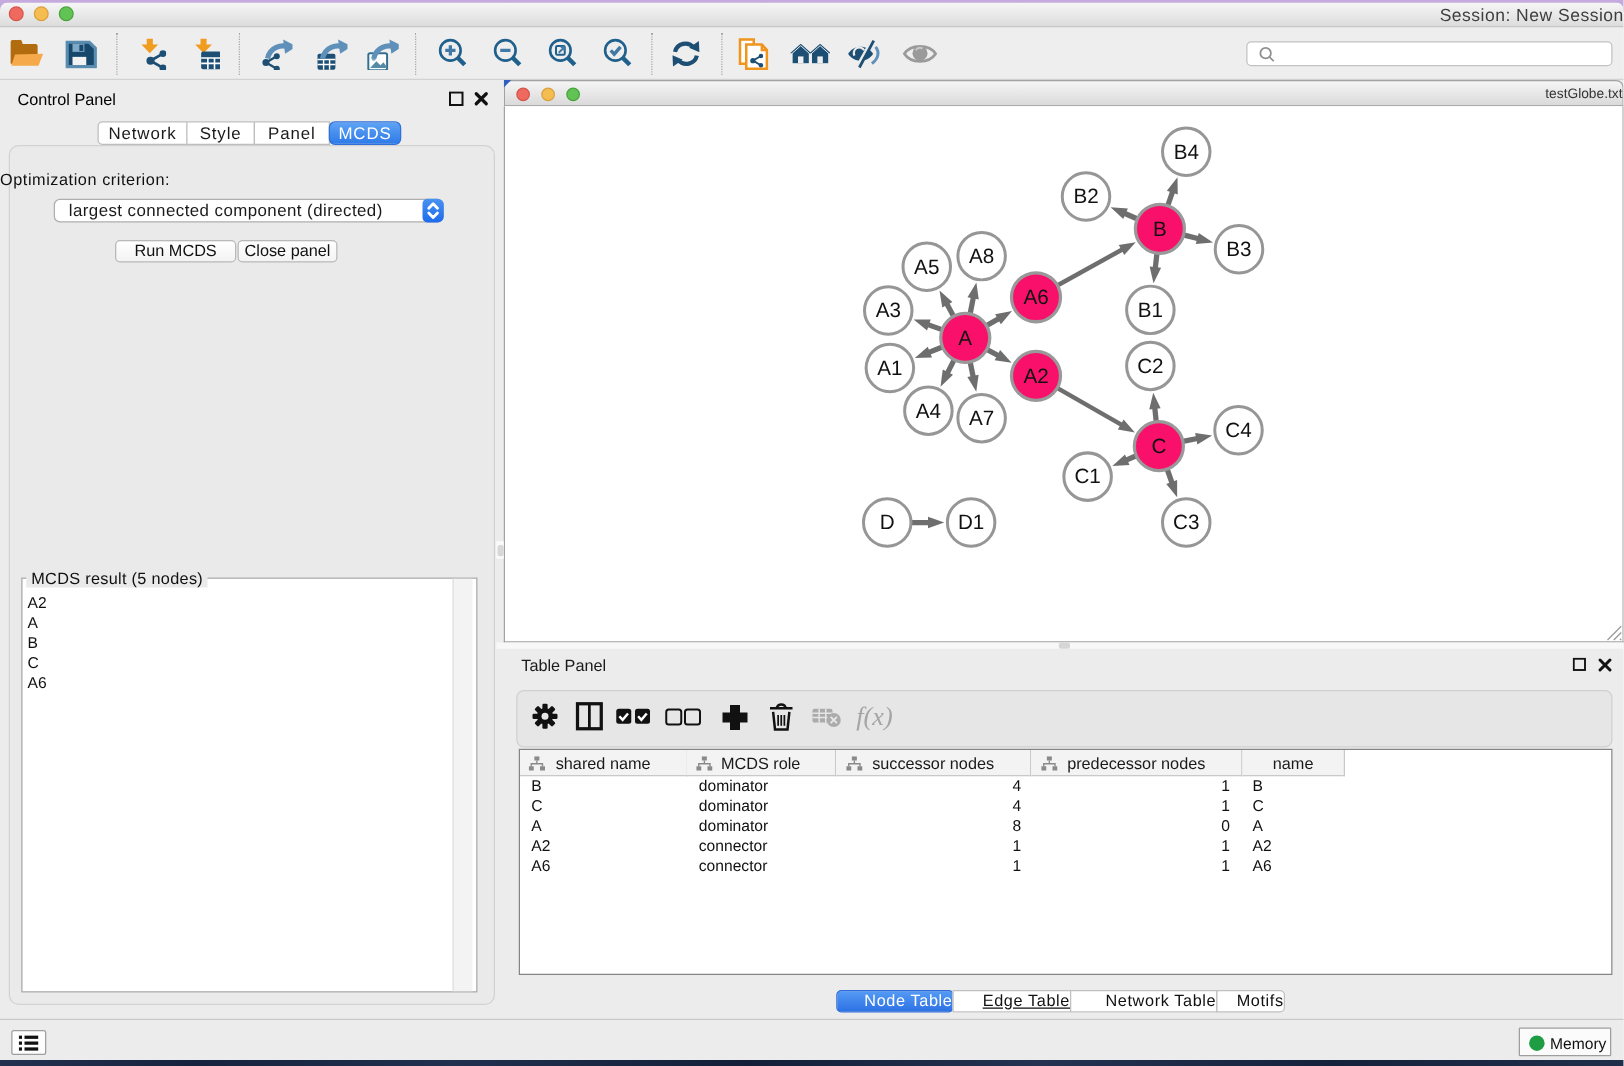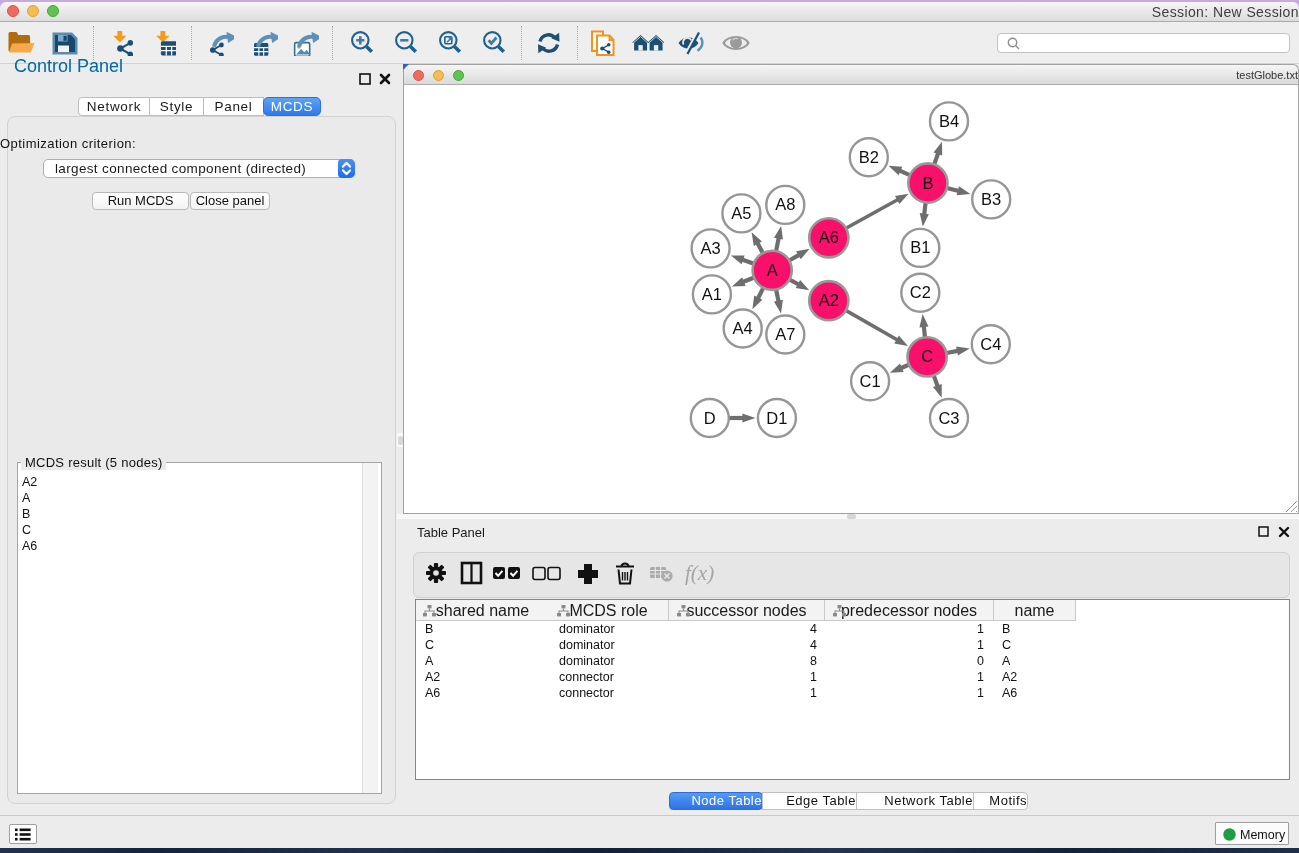--- a/index.html
+++ b/index.html
@@ -10,21 +10,21 @@
 #titlebar{left:0;top:2px;width:1299px;height:20px;border-radius:6px 6px 0 0;
  background:linear-gradient(#f6f6f6,#dcdcdc);border-bottom:1px solid #ababab}
 .light{border-radius:50%;width:12px;height:12px}
 #titlebar .t{width:100%;text-align:right;font-size:14px;color:#3e3e3e;line-height:20px;letter-spacing:0.4px}
 #toolbar{left:0;top:22px;width:1299px;height:42px;background:#eeeeee;
  border-bottom:1px solid #d2d2d2}
 .sep{border-left:1px dotted #a9a9a9;height:34px;top:26px}
 #search{left:997px;top:33px;width:293px;height:20px;background:#fff;
  border:1px solid #c2c2c2;border-radius:4px}
 
-#cp-title{left:14px;top:56px;font-size:18px;color:#0369a1}
+#cp-title{left:14px;top:72px;font-size:13px;color:#000000}
 .tab{position:absolute;top:0;height:19px;background:#fff;border:1px solid #bdbdbd;
  font-size:13.5px;color:#1a1a1a;text-align:center;line-height:17px;letter-spacing:0.7px}
 .tab.sel{background:linear-gradient(#5ea3f5,#2e7ae8);color:#fff;border-color:#2e6fd8}
 #cp-panel{left:7px;top:116px;width:389px;height:688px;background:#eaeaea;
  border:1px solid #d2d2d2;border-radius:8px}
 #opt-label{left:0px;top:136px;width:399px;text-align:left;font-size:13px;color:#111;letter-spacing:0.45px}
 #cp-select{left:43px;top:159px;width:312px;height:19px;background:#fff;
  border:1px solid #aeaeae;border-radius:5px;font-size:13.5px;color:#1a1a1a;
  line-height:17px;padding-left:11px;letter-spacing:0.35px}
 #cp-spin{left:338px;top:159px;width:17px;height:19px;border-radius:4px 5px 5px 4px;
@@ -43,21 +43,21 @@
 #net-title .t{width:100%;text-align:right;font-size:11px;color:#333;line-height:20px}
 #net-canvas{left:403px;top:85px;width:896px;height:429px;background:#fff;
  border:1px solid #a2a2a2;border-top:none}
 
 #tp-title{left:417px;top:525px;font-size:13px;color:#1a1a1a}
 #tp-toolbar{left:413px;top:552px;width:877px;height:46px;background:#e6e6e6;
  border:1px solid #d0d0d0;border-radius:6px}
 #tbl{left:415px;top:599px;width:875px;height:181px;background:#fff;border:1px solid #858585}
 .th{position:absolute;top:600px;height:21px;background:#f3f3f3;
  border-right:1px solid #c9c9c9;border-bottom:1px solid #c9c9c9;
- font-size:16px;color:#1a1a1a;text-align:center;line-height:21px}
+ font-size:13px;color:#1a1a1a;text-align:center;line-height:21px}
 .td{position:absolute;font-size:12.5px;color:#111;height:16px;line-height:16px}
 .tdr{text-align:right}
 
 .btab{position:absolute;top:792px;height:18px;background:#fff;border:1px solid #c0c0c0;
  font-size:13px;color:#111;text-align:right;line-height:16px;letter-spacing:0.5px}
 .btab.sel{background:linear-gradient(#549af4,#2d72e4);color:#fff;border-color:#2d6cd8}
 
 #statusline{left:0;top:815px;width:1299px;border-top:1px solid #c9c9c9}
 #statusbar{left:0;top:816px;width:1299px;height:32px;background:#ececec}
 #listbtn{left:9px;top:824px;width:28px;height:20px;background:#fdfdfd;
@@ -467,21 +467,21 @@
 <div class="td abs" style="left:559px;top:669px;width:100px">connector</div>
 <div class="td abs tdr" style="left:700px;top:669px;width:117px">1</div>
 <div class="td abs tdr" style="left:860px;top:669px;width:124px">1</div>
 <div class="td abs" style="left:1002px;top:669px;width:70px">A2</div>
 <div class="td abs" style="left:425px;top:685px;width:110px">A6</div>
 <div class="td abs" style="left:559px;top:685px;width:100px">connector</div>
 <div class="td abs tdr" style="left:700px;top:685px;width:117px">1</div>
 <div class="td abs tdr" style="left:860px;top:685px;width:124px">1</div>
 <div class="td abs" style="left:1002px;top:685px;width:70px">A6</div>
 <div class="btab sel" style="left:669px;width:94px;border-radius:4px;">Node Table</div>
-<div class="btab" style="left:762px;width:95px;">Edge Table</div>
+<div class="btab" style="left:762px;width:95px;text-decoration:underline;">Edge Table</div>
 <div class="btab" style="left:856px;width:118px;">Network Table</div>
 <div class="btab" style="left:973px;width:55px;border-radius:0 4px 4px 0;">Motifs</div>
 <div class="abs" id="statusline"></div>
 <div class="abs" id="statusbar"></div>
 <div class="abs" id="listbtn"><svg width="16" height="13" style="margin:3px 0 0 5px" viewBox="0 0 16 13">
 <g fill="#111">
           <rect x="0" y="0.5" width="2.6" height="2.6"></rect>
           <rect x="0" y="5.2" width="2.6" height="2.6"></rect>
           <rect x="0" y="9.9" width="2.6" height="2.6"></rect>
 <rect x="4.6" y="0.5" width="11" height="2.6"></rect>

